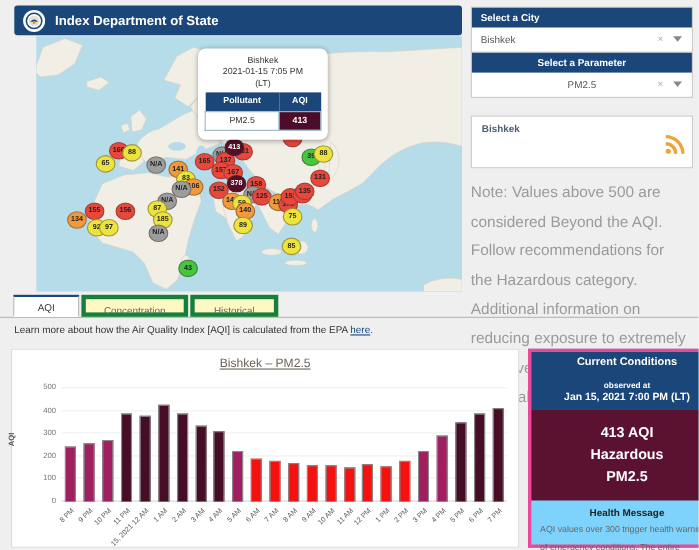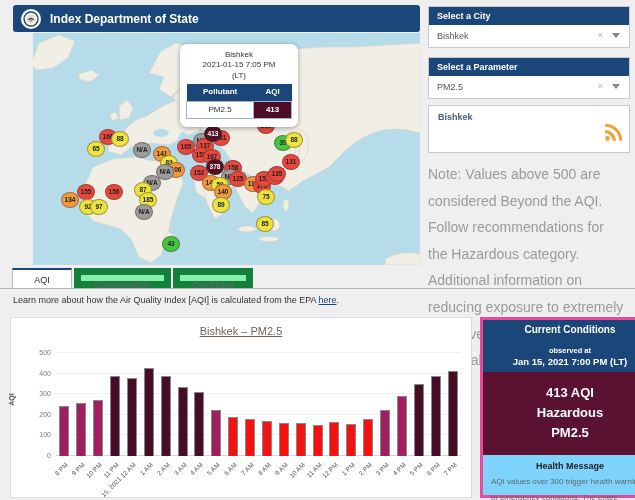--- a/index.html
+++ b/index.html
@@ -38,21 +38,21 @@
            border:1px solid #c9c9c9;box-sizing:border-box;}
   .feedbox .lbl{position:absolute;left:9px;top:6px;font-size:9px;font-weight:bold;color:#4a5e78;}
   .rss{position:absolute;right:5px;bottom:4px;cursor:pointer;}
   .note{position:absolute;left:428px;top:161px;width:198px;font-size:14px;color:#9a9a9a;line-height:1.9;}
   .note a{color:#333;font-weight:bold;}
 
   
   .tabs{position:absolute;left:12px;top:268px;display:flex;gap:2px;z-index:2;}
   .tab{height:20px;line-height:20px;text-align:center;font-size:9px;box-sizing:border-box;cursor:pointer;}
   .tab.on{background:#fff;border:1px solid #b5b5b5;border-top:2px solid #1b4679;border-bottom:1px solid #fff;color:#333;}
-  .tab.off{background:#86efac;border:7px solid #15803d;color:#666;}
+  .tab.off{background:#fef9c3;border:4px solid #15803d;color:#666;}
   .tabs .tab:nth-child(1){width:60px;}
   .tabs .tab:nth-child(2){width:97px;}
   .tabs .tab:nth-child(3){width:80px;}
   .tabrule{position:absolute;left:0;top:288px;width:635px;border-top:1px solid #b5b5b5;z-index:1;}
   .learn{position:absolute;left:13px;top:295px;font-size:9px;color:#333;}
   .learn a{color:#15457c;}
 
   
   .card{position:absolute;left:10px;top:317px;width:462px;height:181px;background:#fff;border:1px solid #dcdcdc;box-sizing:border-box;}
   .ctitle{position:absolute;left:0;top:7px;width:100%;text-align:center;font-size:11px;color:#6e6259;text-decoration:underline;}
@@ -196,21 +196,21 @@
 
   <div class="sbox" style="top:6px;">
     <div class="sbox-h">Select a City</div>
     <div class="sbox-b">
       <span>Bishkek</span>
       <span class="clear-x">×</span>
       <span class="caret"></span>
     </div>
   </div>
 
-  <div class="sbox" style="top:57px;">
+  <div class="sbox" style="top:47px;text-align:center;">
     <div class="sbox-h">Select a Parameter</div>
     <div class="sbox-b">
       <span>PM2.5</span>
       <span class="clear-x">×</span>
       <span class="caret"></span>
     </div>
   </div>
 
   <div class="feedbox">
     <span class="lbl">Bishkek</span>
@@ -223,21 +223,21 @@
     </span>
   </div>
 
   <div class="note">
     <span>Note: Values above 500 are considered Beyond the AQI. Follow recommendations for the Hazardous category. Additional information on reducing exposure to extremely high levels of particle pollution is available </span><a href="#">here</a><span>.</span>
   </div>
 
   <div class="tabs" id="tabs">
       <div class="tab on">AQI</div>
       <div class="tab off">Concentration</div>
-      <div class="tab off">Conditions</div>
+      <div class="tab off">Historical</div>
     </div>
   <div class="tabrule"></div>
   <div class="learn">
     <span>Learn more about how the Air Quality Index [AQI] is calculated from the EPA </span><a href="#">here</a><span>.</span>
   </div>
 
   <div class="card">
     <div class="ctitle">Bishkek – PM2.5</div>
     <div class="ylab">AQI</div>
     <div class="plot" id="plot">

